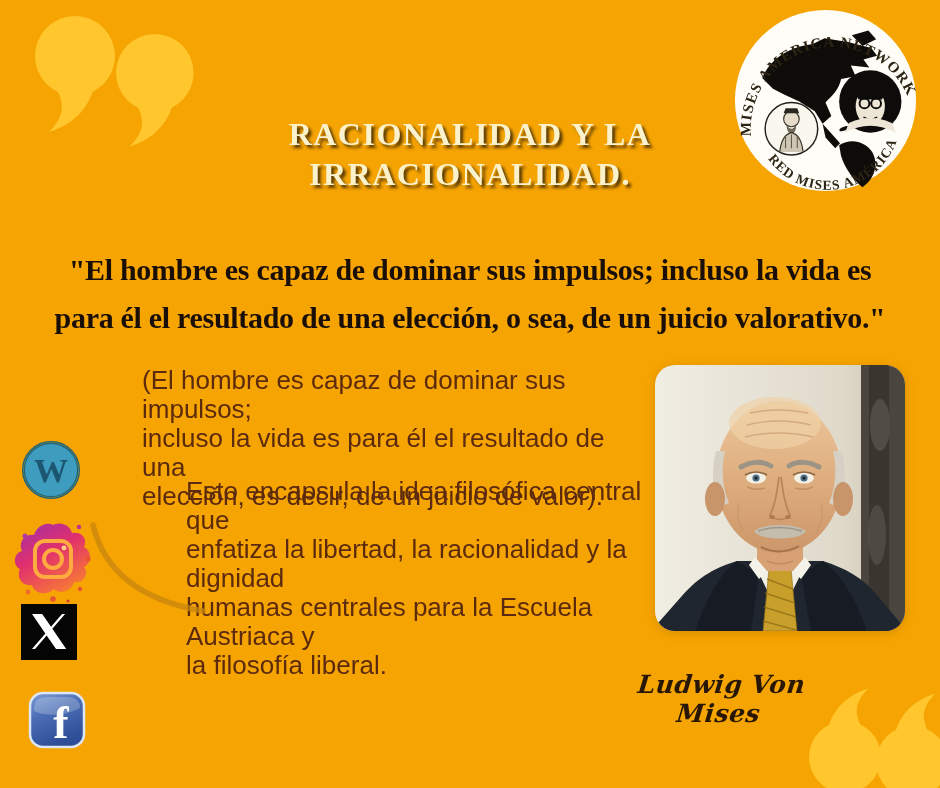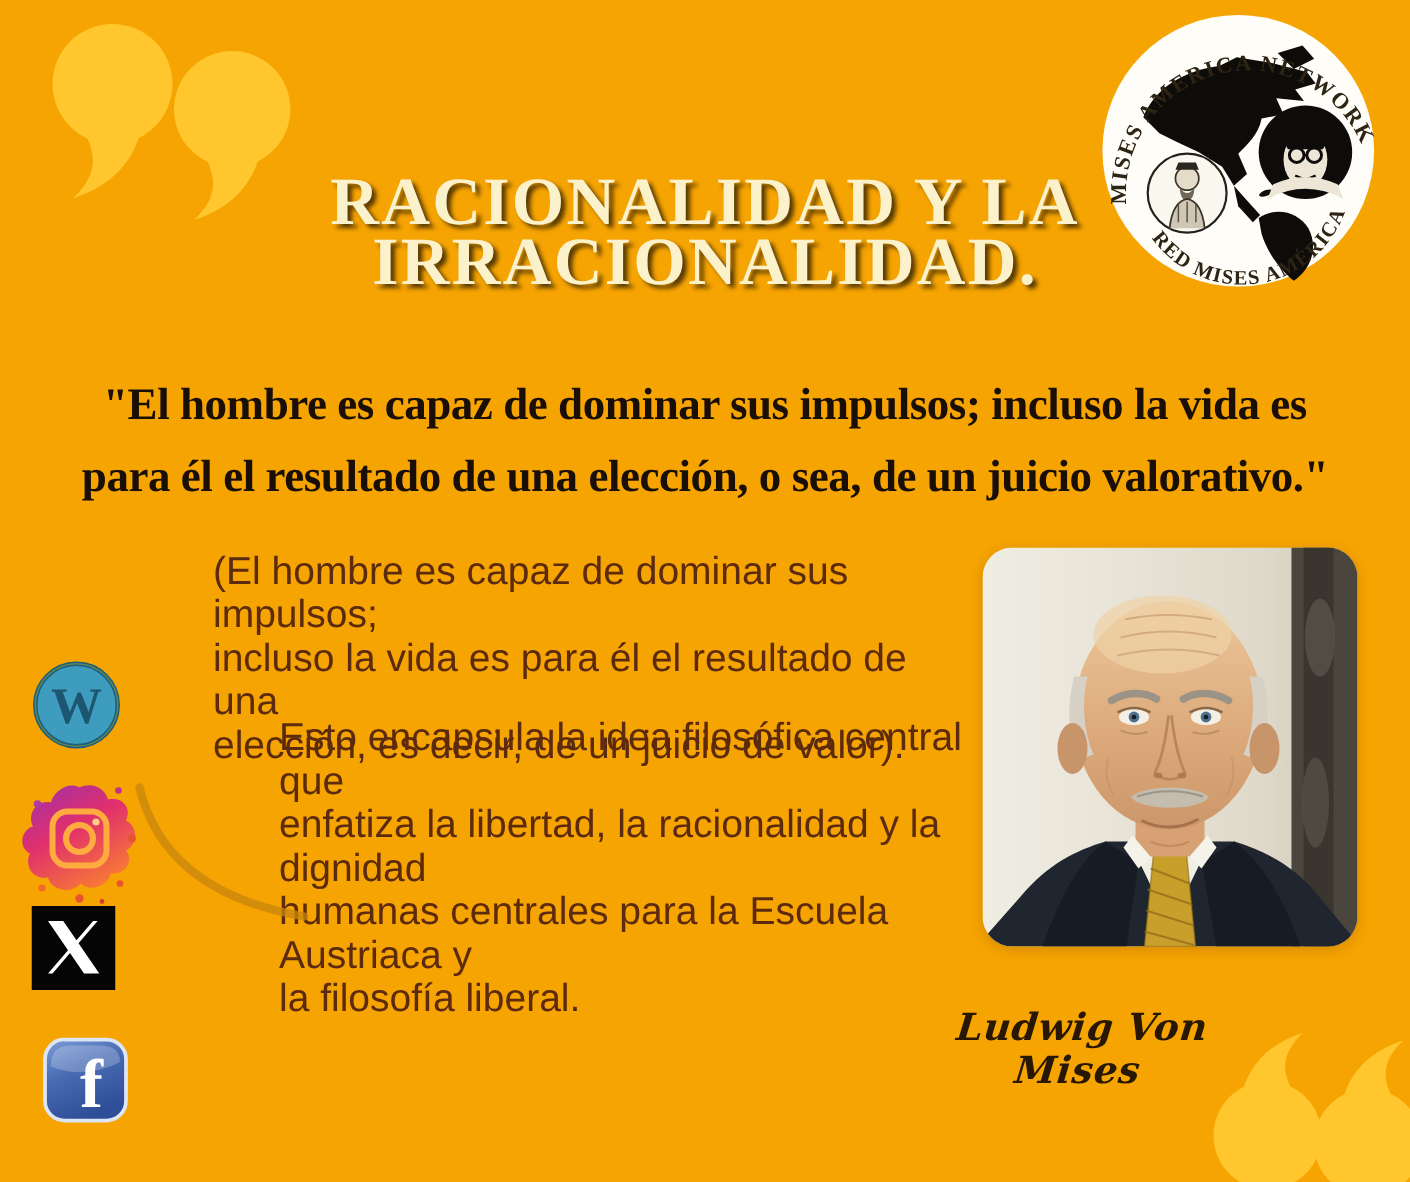--- a/index.html
+++ b/index.html
@@ -14,21 +14,21 @@
   
   .tl-quotes{position:absolute;left:14px;top:6px;}
   .br-quotes{position:absolute;left:800px;top:688px;overflow:visible;}
   .quote-shape{fill:#FFC62E;}
 
   
   .title{
     position:absolute;left:0;top:114px;width:940px;
     text-align:center;
     font-family:"Liberation Serif",serif;
-    font-size:45px;line-height:40px;letter-spacing:1.5px;
+    font-size:32px;line-height:40px;letter-spacing:1.5px;
     color:#FBF2CC;font-weight:600;
     text-shadow:3px 3px 3px rgba(61,40,4,0.85);
   }
 
   
   .logo{position:absolute;left:733px;top:8px;}
   .logo-arc-text{font-family:"Liberation Serif",serif;font-weight:bold;fill:#2D2414;}
 
   
   .quote{

